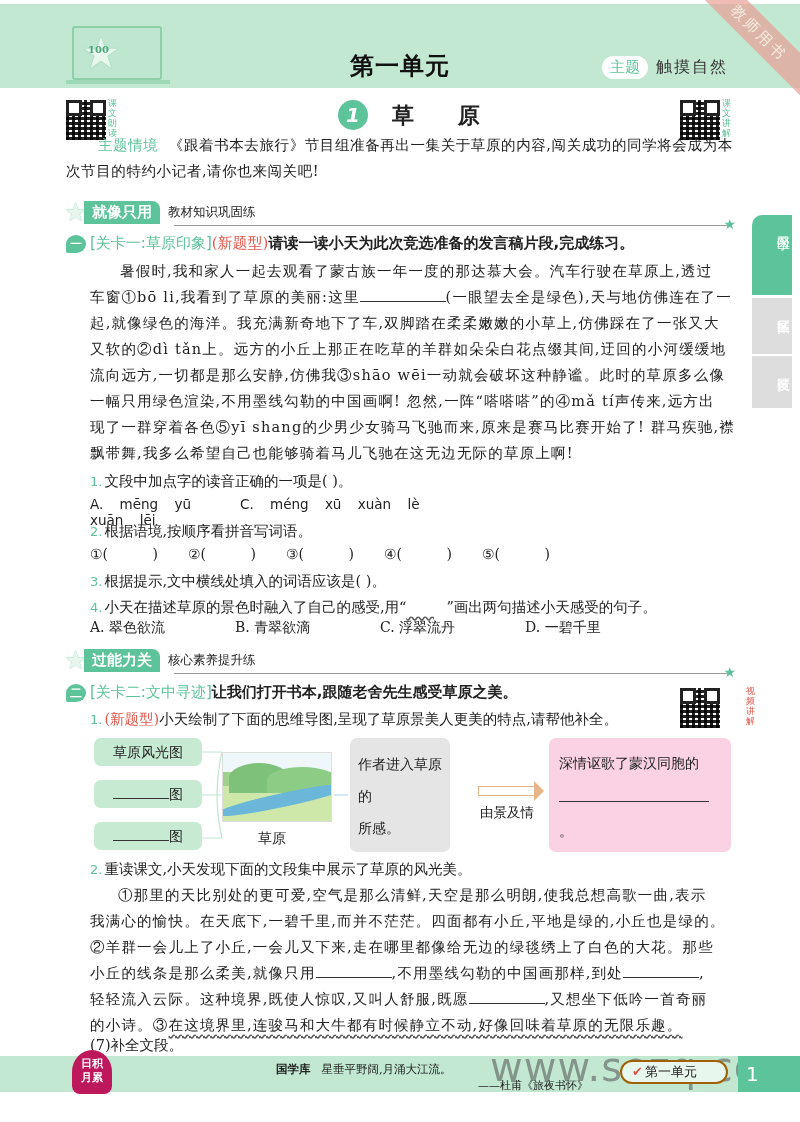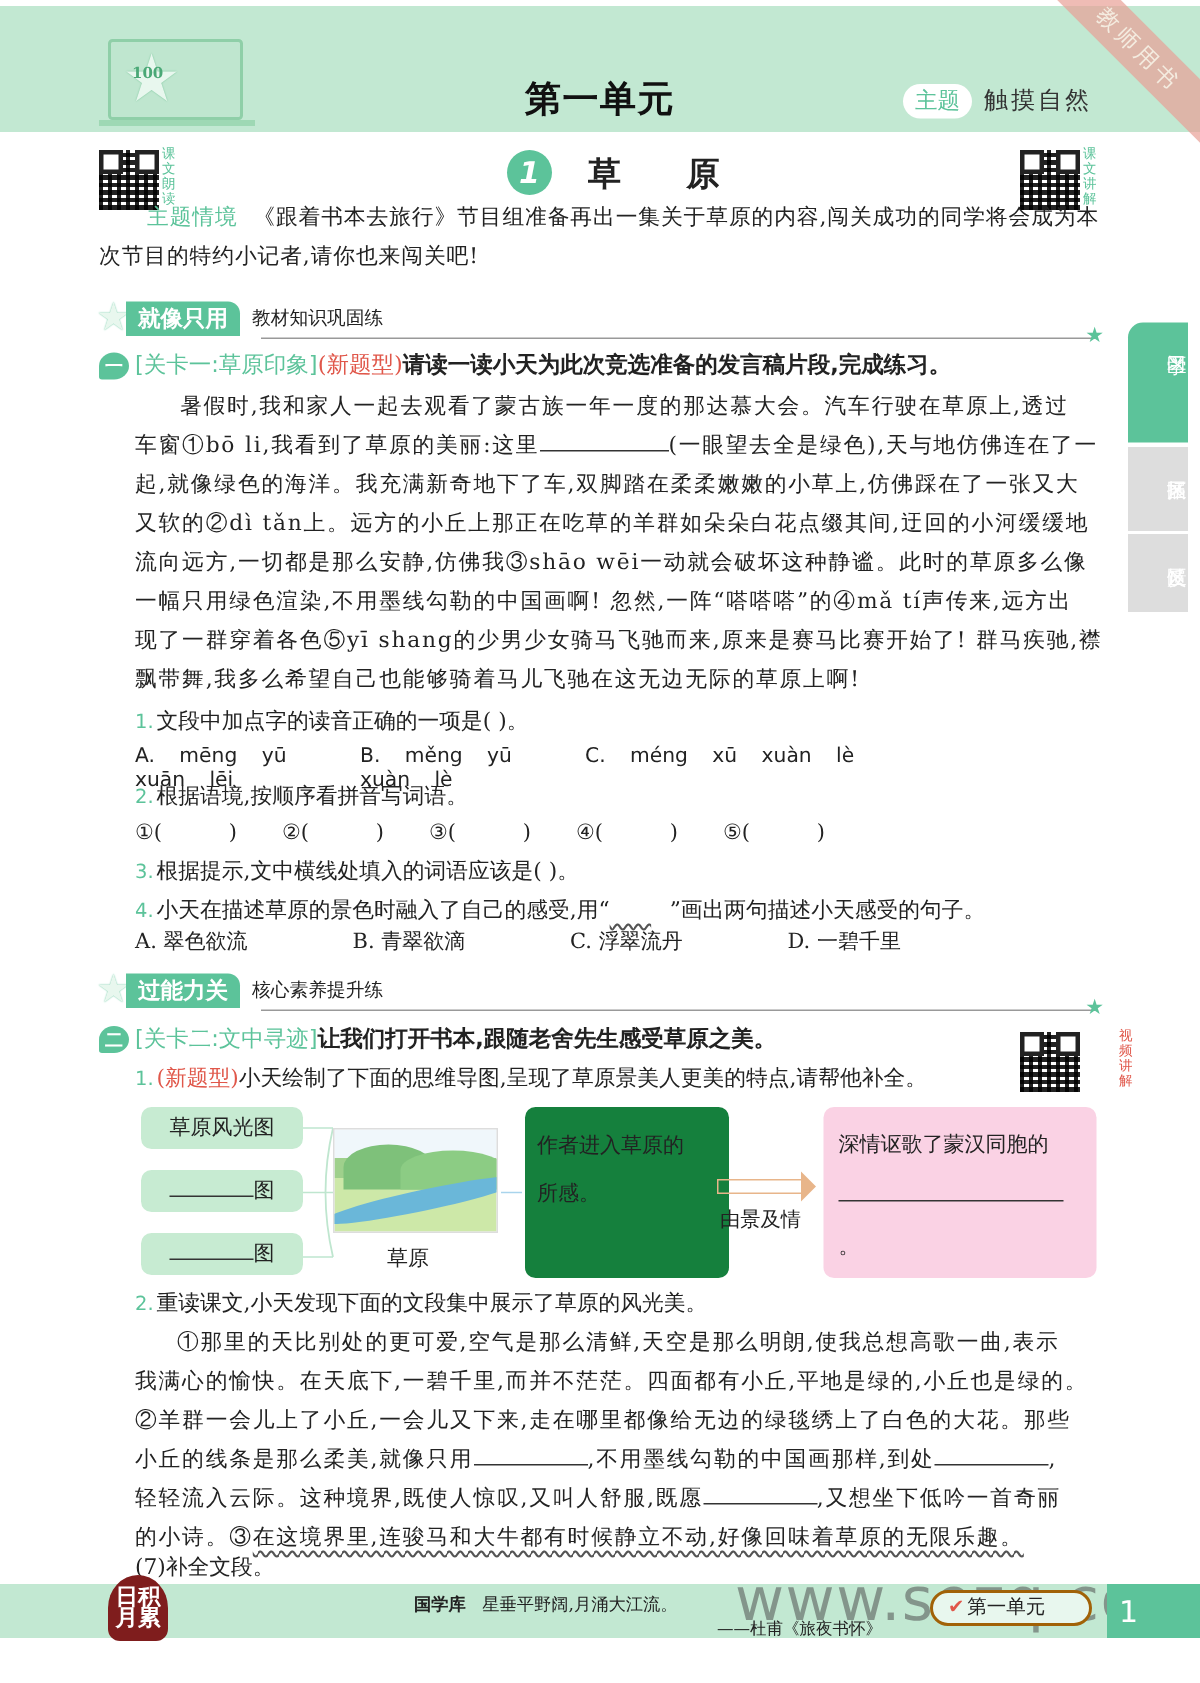--- a/index.html
+++ b/index.html
@@ -58,34 +58,34 @@
   .blank { display: inline-block; border-bottom: 1px solid #333; vertical-align: baseline; height: 14px; }
   .wavy { text-decoration: underline wavy #555; text-underline-offset: 4px; }
 
   
   .mm-box { position: absolute; border-radius: 7px; font-size: 14px; }
   .mm-green { background: #c7ebd2; left: 94px; width: 108px; height: 28px; text-align: center; line-height: 28px; }
   .mm-img { position: absolute; left: 222px; top: 752px; width: 110px; height: 70px; border: 1px solid #ddd; background: linear-gradient(180deg, #f0f7fb 0 28%, #9fd08c 28% 48%, #cde8a8 48% 100%); overflow: hidden; }
   .hill1 { position: absolute; left: 6px; top: 10px; width: 60px; height: 30px; background: #7ec17a; border-radius: 50% 50% 0 0; }
   .hill2 { position: absolute; left: 44px; top: 14px; width: 70px; height: 26px; background: #8ccc84; border-radius: 50% 50% 0 0; }
   .river { position: absolute; left: -10px; top: 40px; width: 140px; height: 14px; border-radius: 50%; background: #6ab7d9; transform: rotate(-12deg); }
-  .mm-blue { background: #15803d; left: 350px; top: 738px; width: 136px; height: 114px; padding: 10px 8px; line-height: 32px; }
+  .mm-blue { background: #e5e5e5; left: 350px; top: 738px; width: 100px; height: 114px; padding: 10px 8px; line-height: 32px; }
   .mm-pink { background: #fad2e4; left: 549px; top: 738px; width: 182px; height: 114px; padding: 8px 10px; line-height: 34px; }
   .arrow-text { position: absolute; left: 480px; top: 804px; font-size: 13.5px; }
   .hollow-arrow { position: absolute; left: 478px; top: 786px; width: 56px; height: 10px; border: 1px solid #e8b58a; border-right: none; }
   .hollow-arrow::after { content: ""; position: absolute; right: -10px; top: -6px; border-left: 10px solid #e8b58a; border-top: 10px solid transparent; border-bottom: 10px solid transparent; }
 
   
   .tab { position: absolute; left: 752px; width: 40px; font-family: "DejaVu Sans", "Liberation Sans", sans-serif; font-size: 13px; color: #fff; writing-mode: vertical-rl; text-orientation: upright; padding: 12px 0 0 10px; }
   .tab.active { background: #5cc39a; top: 215px; height: 80px; border-radius: 10px 0 0 0; }
   .tab.inactive { background: #ddd; color: #fff; }
 
   
   .footer { position: absolute; left: 0; top: 1056px; width: 800px; height: 36px; background: #c2e8d2; }
-  .footer-badge { position: absolute; left: 72px; top: 1050px; width: 40px; height: 44px; background: #7f1d1d; border-radius: 50% 50% 8px 8px; color: #fff; font-family: "DejaVu Sans", "Liberation Sans", sans-serif; font-size: 15px; font-weight: bold; text-align: center; line-height: 14px; padding-top: 7px; }
+  .footer-badge { position: absolute; left: 72px; top: 1050px; width: 40px; height: 44px; background: #be185d; border-radius: 50% 50% 8px 8px; color: #fff; font-family: "DejaVu Sans", "Liberation Sans", sans-serif; font-size: 11px; font-weight: bold; text-align: center; line-height: 14px; padding-top: 7px; }
   .footer-quote { position: absolute; left: 276px; top: 1062px; font-size: 11.5px; }
   .footer-author { position: absolute; left: 478px; top: 1078px; font-size: 11px; }
   .footer-pill { position: absolute; left: 620px; top: 1060px; width: 108px; height: 24px; border: 2px solid #a16207; border-radius: 12px; background: #e8f7ee; font-family: "DejaVu Sans", "Liberation Sans", sans-serif; font-size: 13px; line-height: 20px; padding-left: 10px; color: #222; }
   .check { color: #e0574a; margin-right: 2px; }
   .page-num { position: absolute; left: 738px; top: 1056px; width: 62px; height: 36px; background: #5cc39a; color: #fff; font-family: "DejaVu Sans", "Liberation Sans", sans-serif; font-size: 20px; line-height: 36px; padding-left: 8px; }
   .watermark { position: absolute; left: 490px; top: 1044px; font-family: "DejaVu Sans", "Liberation Sans", sans-serif; font-size: 40px; color: rgba(80,80,80,0.55); letter-spacing: 1px; }
 </style>
 </head>
 <body>
 
@@ -146,21 +146,20 @@
 <div class="para" style="top:362px;left:90px;width:650px;letter-spacing:1.2px;">流向远方,一切都是那么安静,仿佛我③shāo wēi一动就会破坏这种静谧。此时的草原多么像</div>
 <div class="para" style="top:388px;left:90px;width:650px;letter-spacing:1.2px;">一幅只用绿色渲染,不用墨线勾勒的中国画啊! 忽然,一阵“嗒嗒嗒”的④mǎ tí声传来,远方出</div>
 <div class="para" style="top:414px;left:90px;width:650px;letter-spacing:1.2px;">现了一群穿着各色⑤yī shang的少男少女骑马飞驰而来,原来是赛马比赛开始了! 群马疾驰,襟</div>
 <div class="para" style="top:440px;left:90px;width:650px;letter-spacing:1.2px;">飘带舞,我多么希望自己也能够骑着马儿飞驰在这无边无际的草原上啊!</div>
 
 <div class="q" style="top:470px;">
   <span class="n">1.</span><span>文段中加点字的读音正确的一项是(    )。</span>
 </div>
 <div class="opts" style="top:496px;">
   <span class="pin" style="width:150px;">A. mēng  yū  xuān  lēi</span>
-  <span class="pin" style="width:150px;">B. měng  yū  xuàn  lè</span>
   <span class="pin">C. méng  xū  xuàn  lè</span>
 </div>
 <div class="q" style="top:520px;">
   <span class="n">2.</span><span>根据语境,按顺序看拼音写词语。</span>
 </div>
 <div class="opts" style="top:546px;white-space:pre;">
   <span style="width:98px;">①(          )</span>
   <span style="width:98px;">②(          )</span>
   <span style="width:98px;">③(          )</span>
   <span style="width:98px;">④(          )</span>

